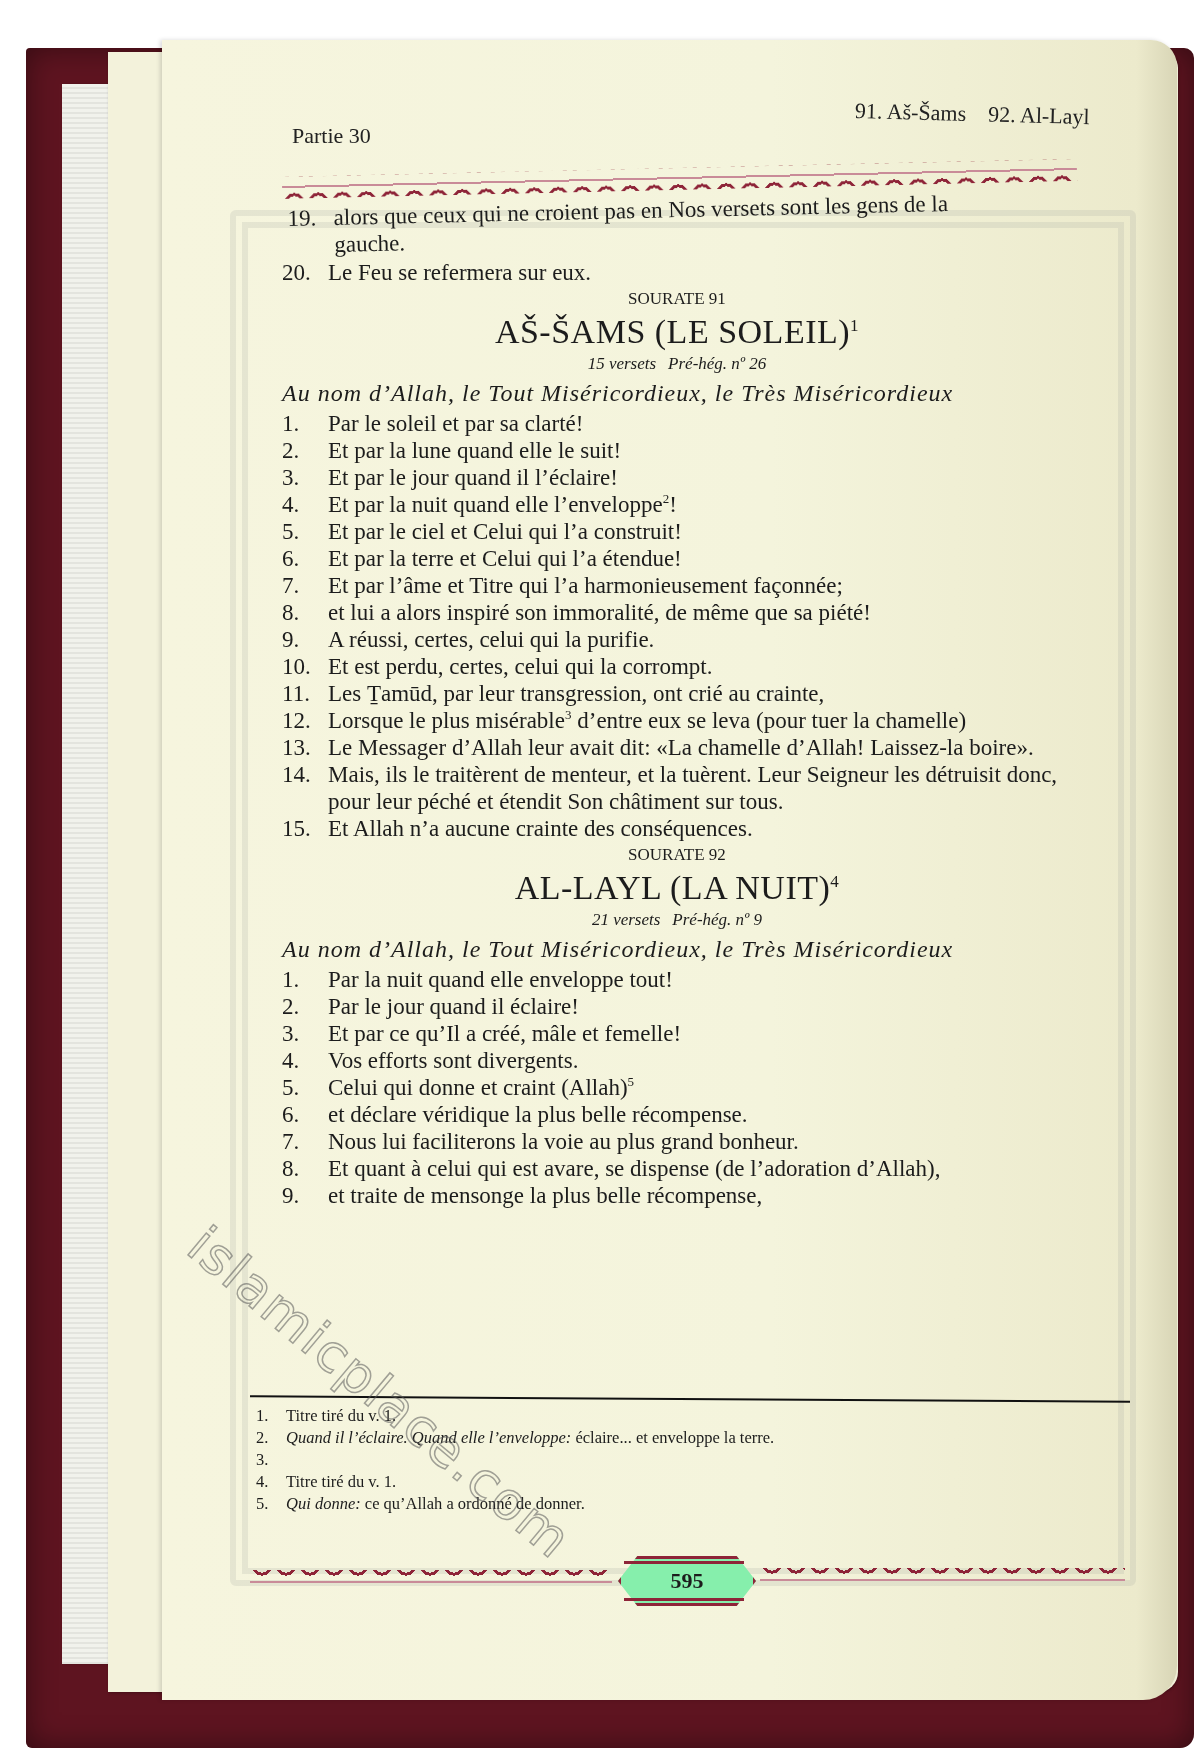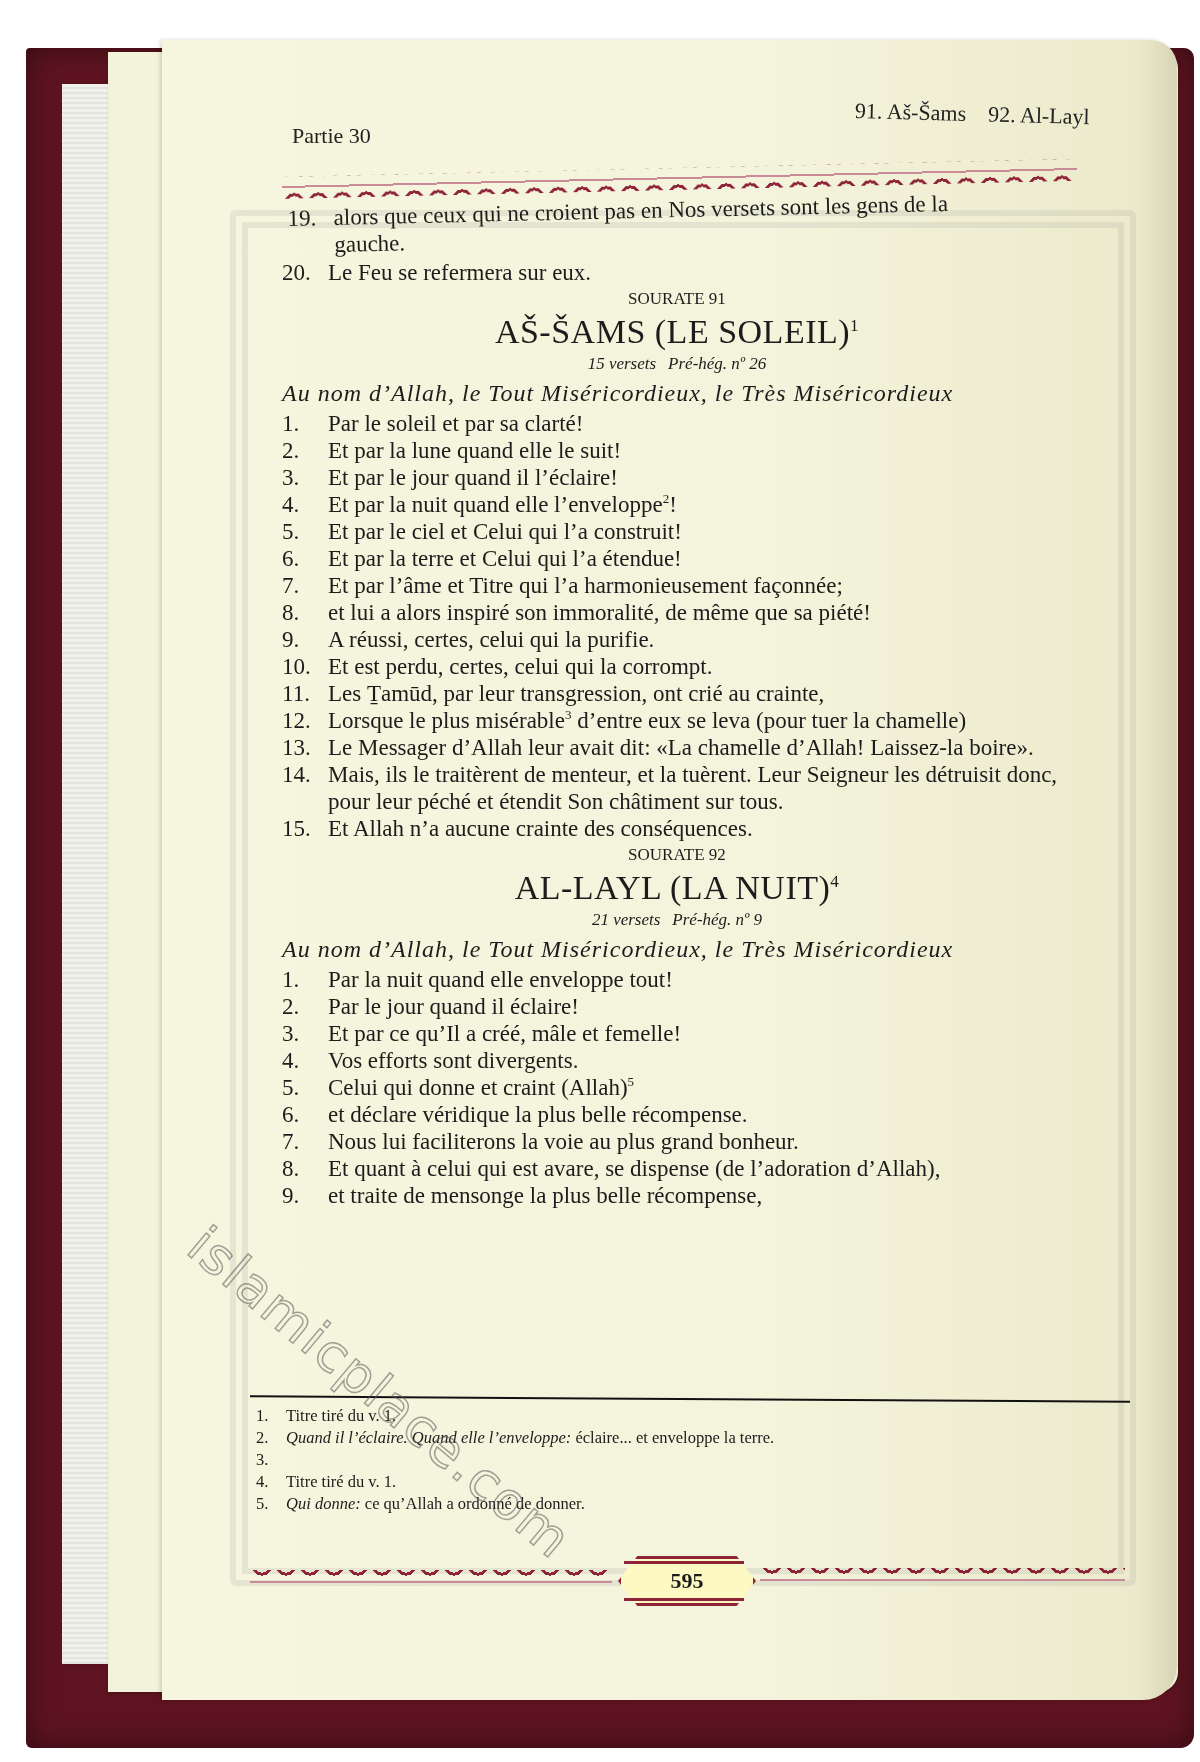--- a/index.html
+++ b/index.html
@@ -50,21 +50,21 @@
       linear-gradient(180deg, transparent 0 9px, #c98b98 9px 11px, transparent 11px) 0 0/100% 22px no-repeat;
   }
   .top-band { left: 282px; top: 168px; width: 795px; transform: rotate(-1.3deg); }
   .bottom-band-left { left: 250px; top: 1570px; width: 362px; transform: scaleY(-1); }
   .bottom-band-right { left: 760px; top: 1568px; width: 365px; transform: scaleY(-1); }
 
   .pagenum-badge {
     position: absolute; left: 618px; top: 1556px; width: 132px; height: 44px;
     border: 3px solid #8e2438;
     clip-path: polygon(14% 0, 86% 0, 100% 50%, 86% 100%, 14% 100%, 0 50%);
-    background: #fef9c3;
+    background: #86efac;
     display: flex; align-items: center; justify-content: center;
     font-weight: bold; font-size: 22px;
   }
   .pagenum-inner {
     position: absolute; left: 624px; top: 1561px; width: 120px; height: 34px;
     border-top: 3px solid #8e2438; border-bottom: 3px solid #8e2438;
     pointer-events: none;
   }
 
   .content { position: absolute; left: 282px; top: 205px; width: 790px; }

